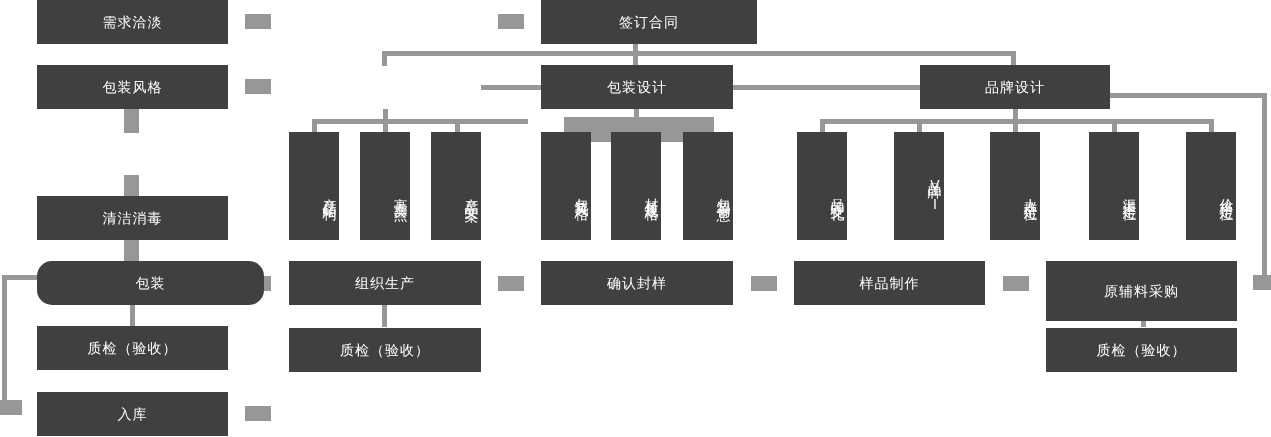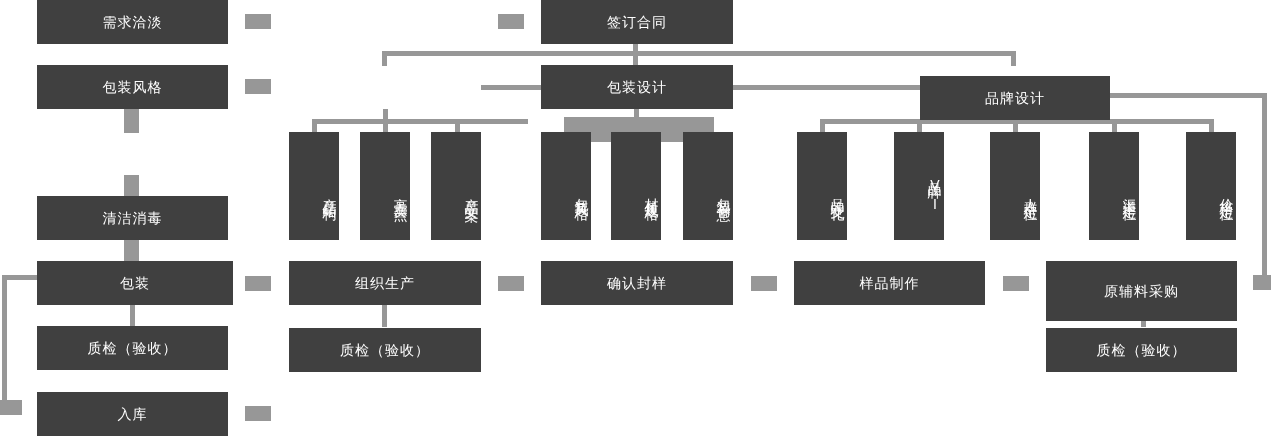--- a/index.html
+++ b/index.html
@@ -50,34 +50,34 @@
   }
 </style>
 </head>
 <body>
 
 <div id="stage">
 
   <div class="node" style="left:37px; top:0px; width:191px; height:44px;">需求洽淡</div>
   <div class="conn block" style="left:245px; top:14px; width:26px; height:15px;"></div>
   <div class="conn block" style="left:498px; top:14px; width:26px; height:15px;"></div>
-  <div class="node" style="left:541px; top:0px; width:192px; height:44px;">签订合同</div>
+  <div class="node" style="left:541px; top:0px; width:216px; height:44px;">签订合同</div>
 
   <div class="conn" style="left:633px; top:44px; width:5px; height:12px;"></div>
   <div class="conn" style="left:382px; top:51px; width:634px; height:5px;"></div>
   <div class="conn" style="left:382px; top:51px; width:5px; height:15px;"></div>
   <div class="conn" style="left:633px; top:51px; width:5px; height:15px;"></div>
   <div class="conn" style="left:1011px; top:51px; width:5px; height:15px;"></div>
 
   <div class="node" style="left:37px; top:65px; width:191px; height:44px;">包装风格</div>
   <div class="conn block" style="left:245px; top:79px; width:26px; height:15px;"></div>
   <div class="conn" style="left:481px; top:85px; width:60px; height:5px;"></div>
   <div class="node" style="left:541px; top:65px; width:192px; height:44px;">包装设计</div>
   <div class="conn" style="left:733px; top:85px; width:187px; height:5px;"></div>
-  <div class="node" style="left:920px; top:65px; width:190px; height:44px;margin-top:11px;">品牌设计</div>
+  <div class="node" style="left:920px; top:65px; width:190px; height:44px;">品牌设计</div>
 
   <div class="conn" style="left:1110px; top:93px; width:157px; height:5px;"></div>
   <div class="conn" style="left:1262px; top:93px; width:5px; height:183px;"></div>
   <div class="conn block" style="left:1253px; top:275px; width:18px; height:15px;"></div>
 
   <div class="conn" style="left:383px; top:109px; width:5px; height:13px;"></div>
   <div class="conn" style="left:312px; top:119px; width:216px; height:5px;"></div>
   <div class="conn" style="left:312px; top:119px; width:5px; height:14px;"></div>
   <div class="conn" style="left:383px; top:119px; width:5px; height:14px;"></div>
   <div class="conn" style="left:455px; top:119px; width:5px; height:14px;"></div>
@@ -106,21 +106,21 @@
   <div class="node vert" style="left:894px; top:132px; width:50px; height:108px;">品牌VI</div>
   <div class="node vert" style="left:990px; top:132px; width:50px; height:108px;">人群定位</div>
   <div class="node vert" style="left:1089px; top:132px; width:50px; height:108px;">渠道定位</div>
   <div class="node vert" style="left:1186px; top:132px; width:50px; height:108px;">价格定位</div>
 
   <div class="conn block" style="left:124px; top:109px; width:15px; height:24px;"></div>
   <div class="conn block" style="left:124px; top:175px; width:15px; height:22px;"></div>
   <div class="node" style="left:37px; top:196px; width:191px; height:44px;">清洁消毒</div>
   <div class="conn block" style="left:124px; top:240px; width:15px; height:22px;"></div>
 
-  <div class="node" style="left:37px; top:261px; width:196px; height:44px;">包装</div>
+  <div class="node" style="left:37px; top:261px; width:227px; height:44px;border-radius:15px;">包装</div>
   <div class="conn block" style="left:245px; top:276px; width:26px; height:15px;"></div>
   <div class="node" style="left:289px; top:261px; width:192px; height:44px;">组织生产</div>
   <div class="conn block" style="left:498px; top:276px; width:26px; height:15px;"></div>
   <div class="node" style="left:541px; top:261px; width:192px; height:44px;">确认封样</div>
   <div class="conn block" style="left:751px; top:276px; width:26px; height:15px;"></div>
   <div class="node" style="left:794px; top:261px; width:191px; height:44px;">样品制作</div>
   <div class="conn block" style="left:1003px; top:276px; width:26px; height:15px;"></div>
   <div class="node" style="left:1046px; top:261px; width:191px; height:60px;">原辅料采购</div>
 
   <div class="conn" style="left:2px; top:275px; width:38px; height:5px;"></div>

